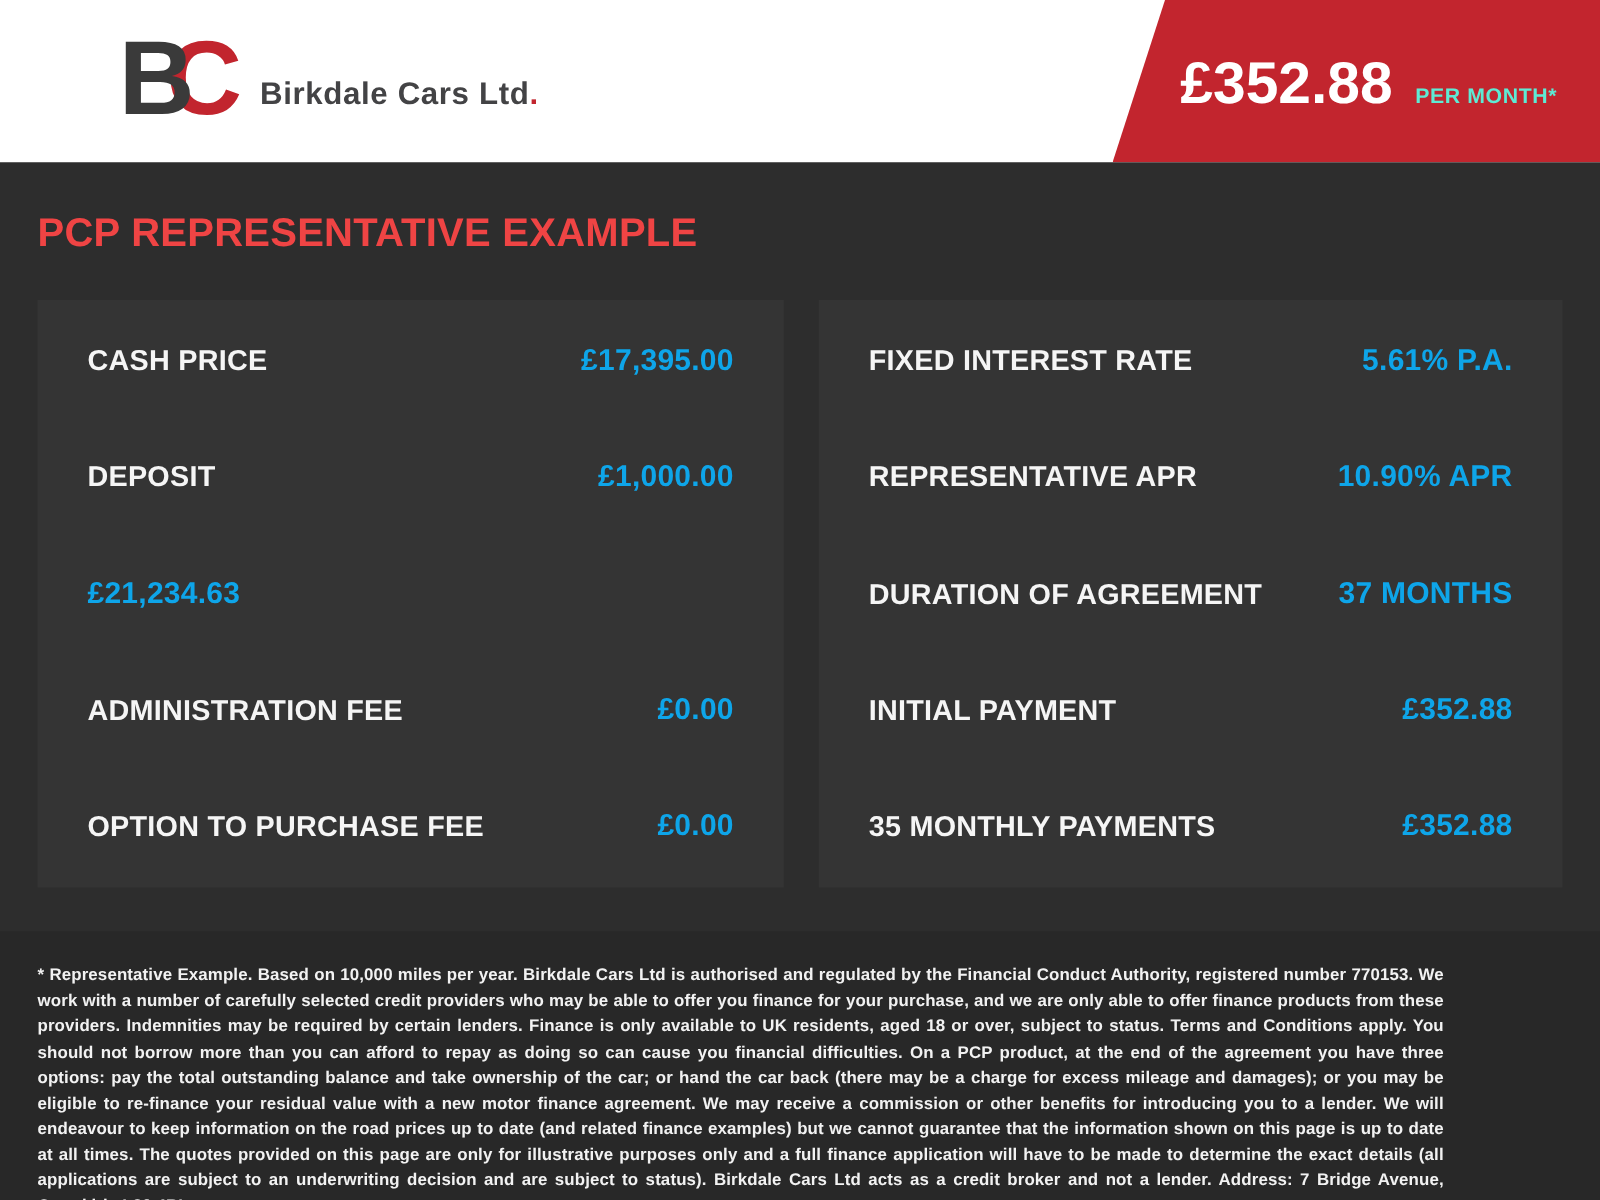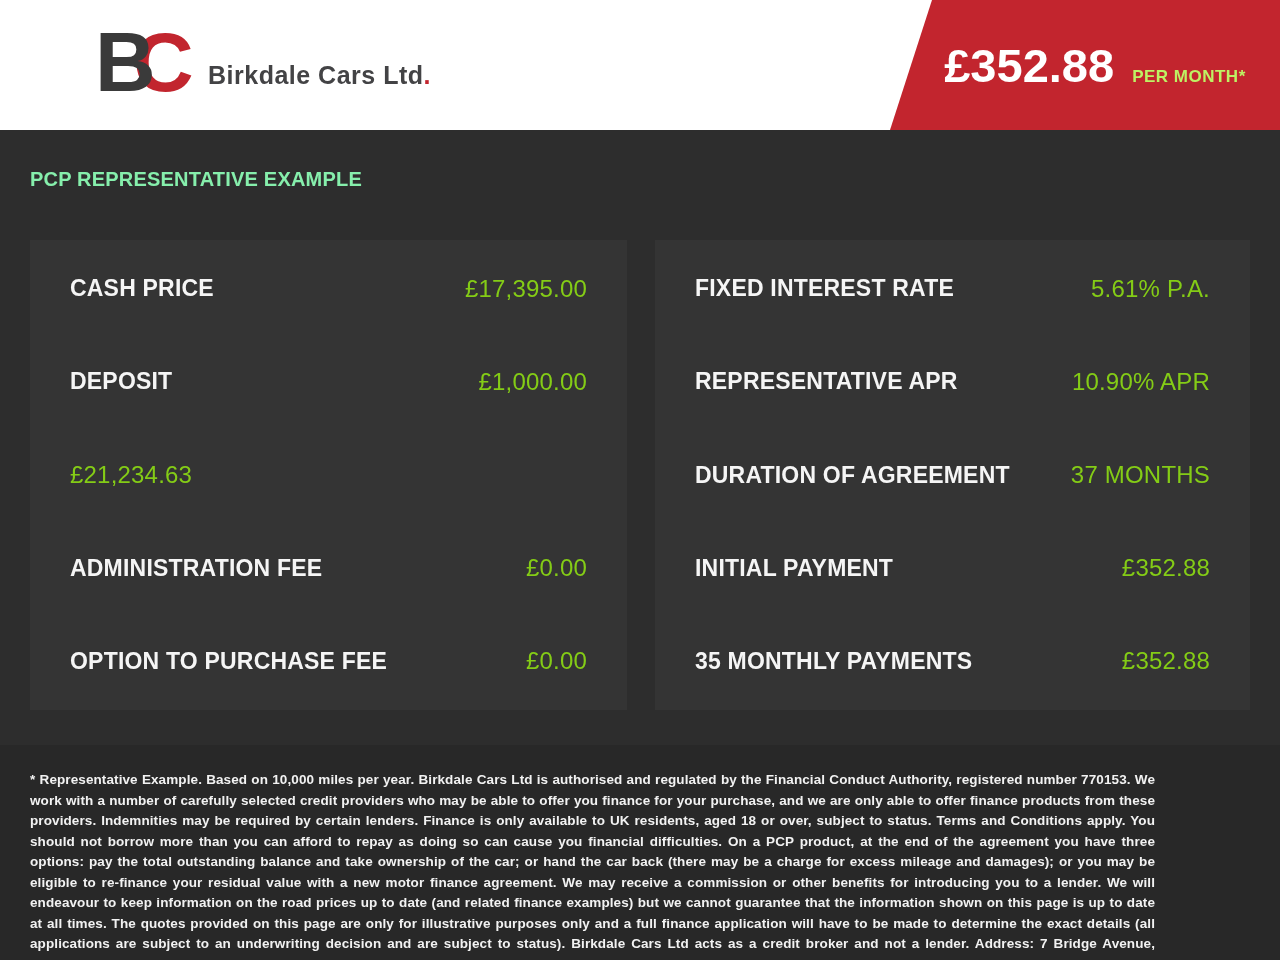--- a/index.html
+++ b/index.html
@@ -55,33 +55,33 @@
   }
   .price-banner-inner {
     display: flex; align-items: baseline; gap: 18px;
     padding-left: 20px;
   }
   .price-amount {
     color: #ffffff; font-size: 47px; font-weight: 700;
     letter-spacing: 0px;
   }
   .price-suffix {
-    color: #bef264; font-size: 17px; font-weight: 700;
+    color: #5eead4; font-size: 17px; font-weight: 700;
     letter-spacing: 0.5px;
   }
 
   
   .main {
     position: absolute; top: 130px; left: 0;
     width: 1280px; height: 615px;
     background: #2d2d2d;
   }
   .page-title {
     position: absolute; left: 30px; top: 38px;
-    color: #86efac; font-size: 20px; font-weight: 700;
+    color: #ef4444; font-size: 32px; font-weight: 700;
     letter-spacing: 0.2px;
   }
   .panel {
     position: absolute; top: 110px; height: 470px;
     background: #343434;
     display: flex; flex-direction: column;
     justify-content: center;
     padding: 20px 40px;
     gap: 36px;
   }
@@ -89,21 +89,21 @@
   .panel-right { left: 655px; width: 595px; }
   .finance-row {
     height: 70px;
     display: flex; align-items: center; justify-content: space-between;
   }
   .finance-label {
     color: #f5f5f5; font-size: 23px; font-weight: 700;
     letter-spacing: 0.2px; white-space: nowrap;
   }
   .finance-value {
-    color: #84cc16; font-size: 24px; font-weight: 400;
+    color: #0ea5e9; font-size: 24px; font-weight: 700;
     letter-spacing: 0.2px; white-space: nowrap;
   }
 
   
   .footer {
     position: absolute; top: 745px; left: 0;
     width: 1280px; height: 215px;
     background: #282828;
   }
   .disclaimer {

